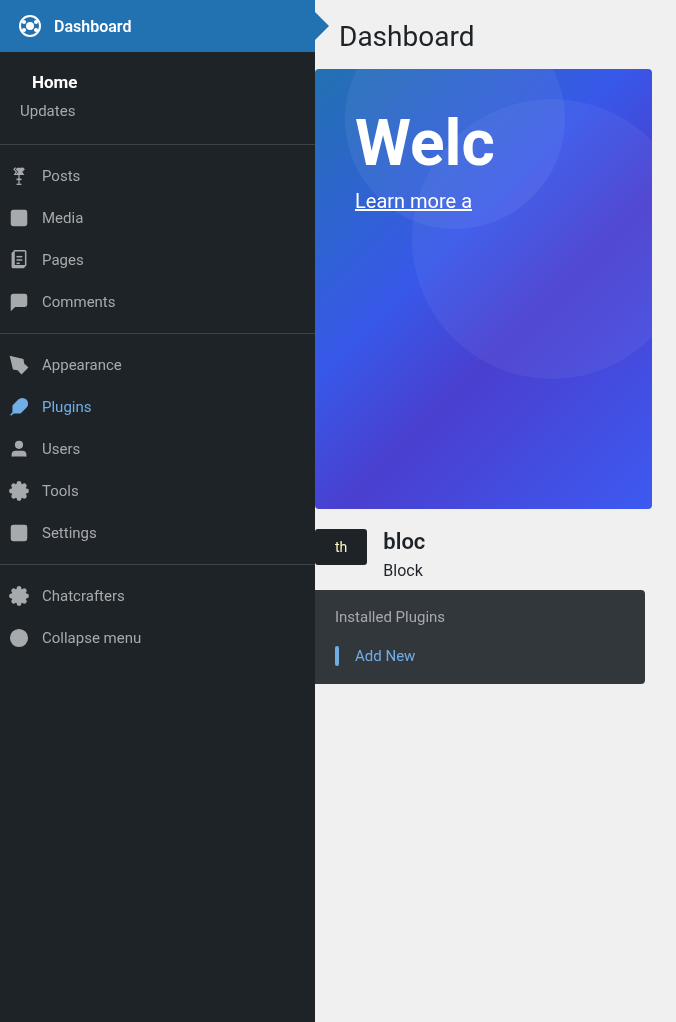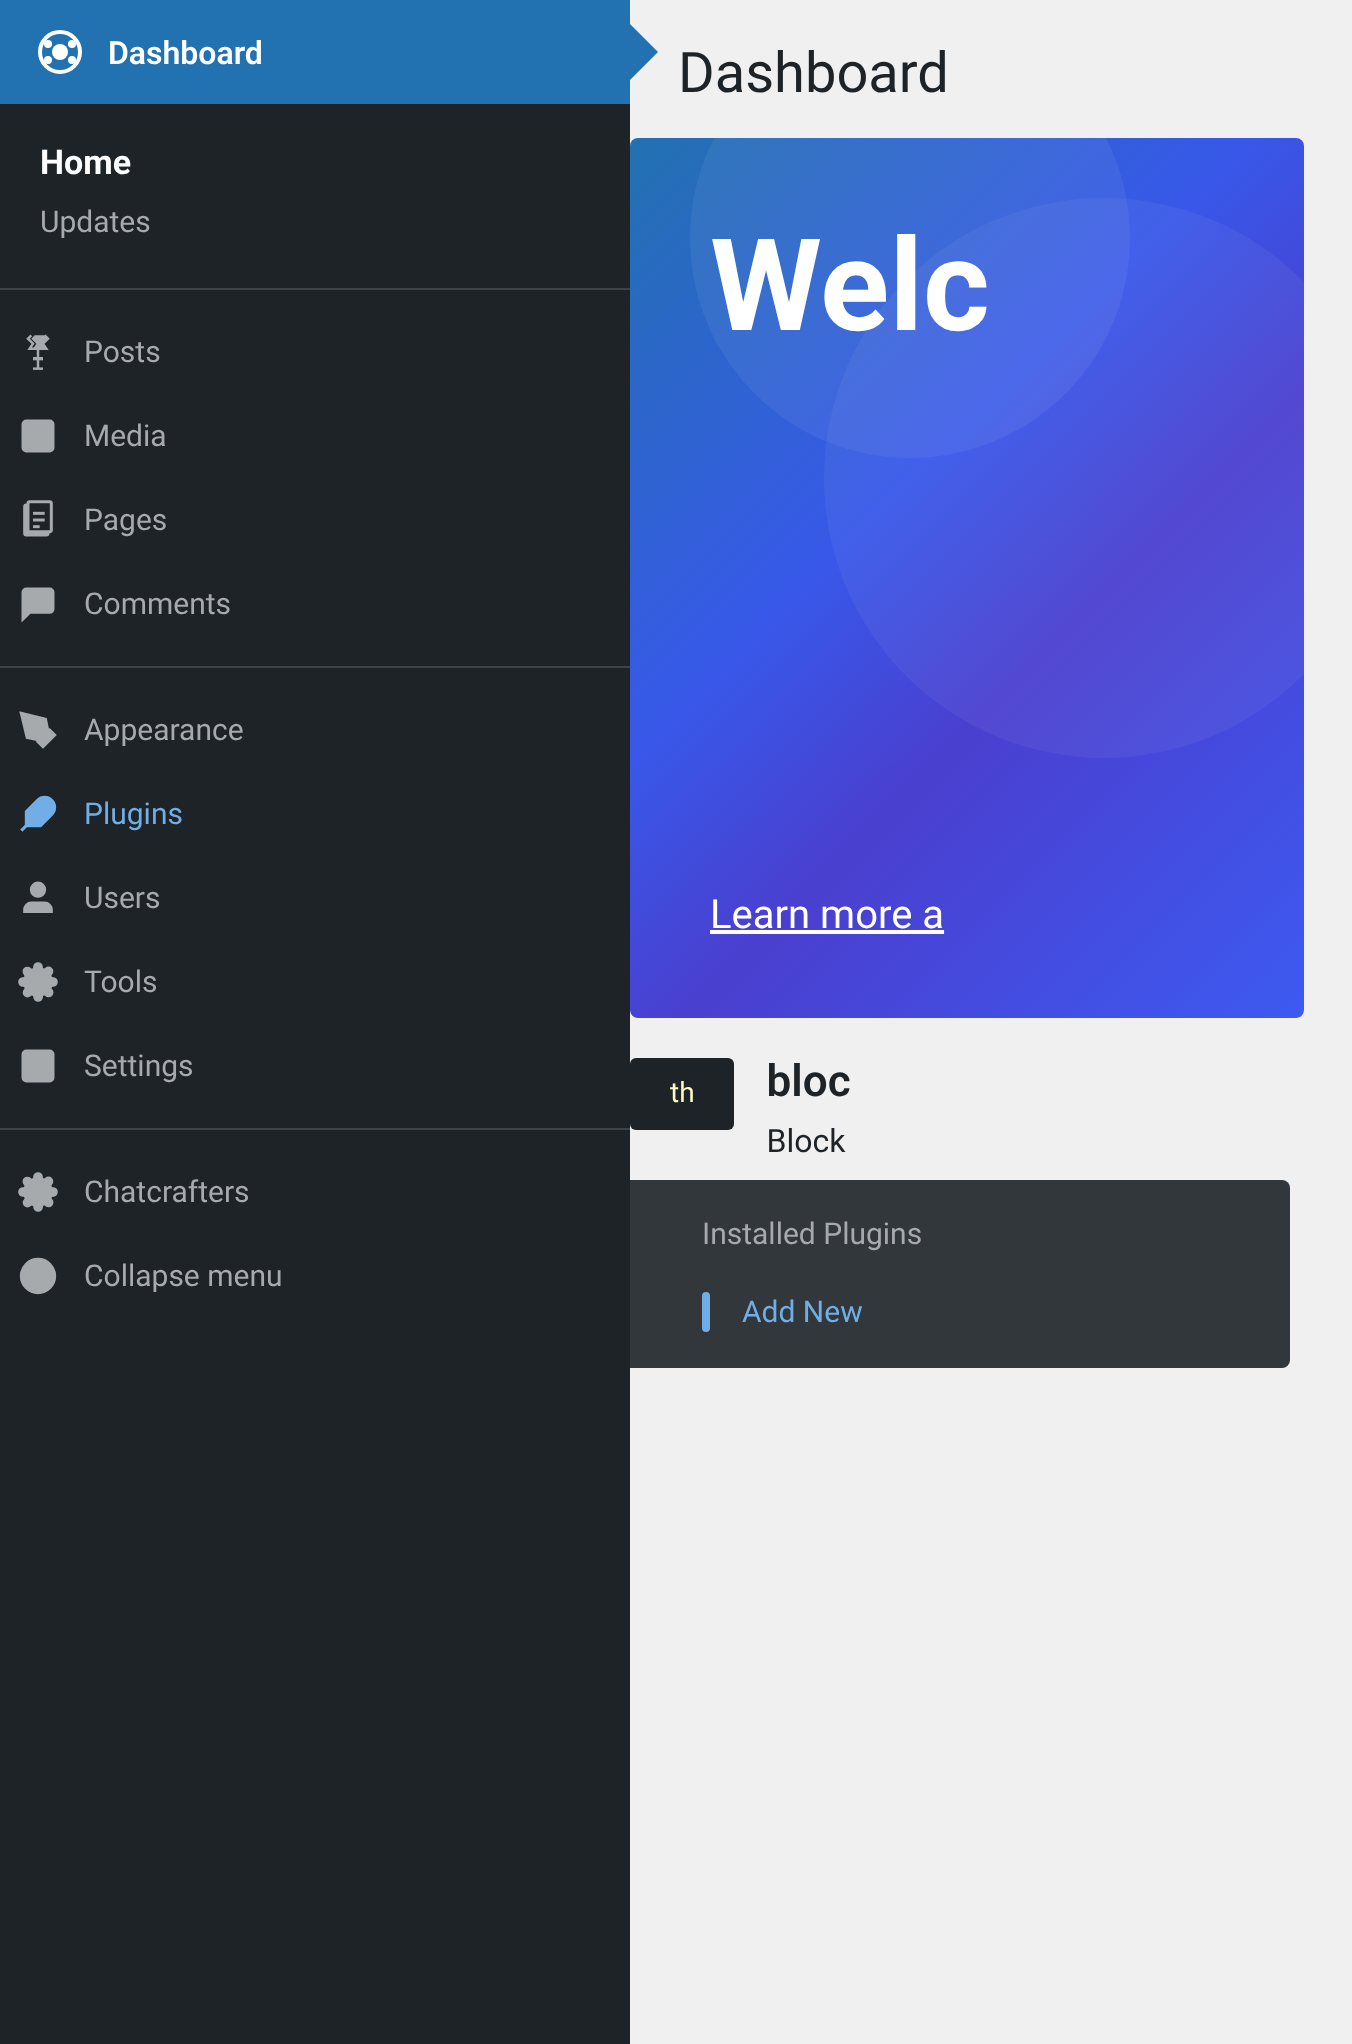--- a/index.html
+++ b/index.html
@@ -67,21 +67,21 @@
     }
 
     .home-section {
       padding: 16px 0 8px 0;
     }
 
     .home-label {
       color: white;
       font-size: 17px;
       font-weight: 700;
-      padding: 4px 20px 4px 20px;
+      padding: 4px 20px 4px 32px;
       display: block;
     }
 
     .updates-label {
       color: #a7aaad;
       font-size: 15px;
       padding: 6px 20px;
       display: block;
       cursor: pointer;
     }
@@ -125,21 +125,21 @@
 
     
     .plugins-submenu {
       position: absolute;
       left: 315px;
       top: 590px;
       background: #32373c;
       border-radius: 0 4px 4px 0;
       width: 330px;
       z-index: 100;
-      padding: 8px 16px;
+      padding: 8px 0;
     }
 
     .submenu-item {
       padding: 10px 20px;
       color: #a7aaad;
       font-size: 15px;
       cursor: pointer;
     }
 
     .submenu-item.highlighted {
@@ -177,21 +177,21 @@
 
     
     .welcome-banner {
       margin: 0 24px 20px 0;
       background: linear-gradient(135deg, #2271b1 0%, #3858e9 40%, #4a3fcf 60%, #3d5af1 100%);
       border-radius: 4px;
       height: 440px;
       display: flex;
       flex-direction: column;
       align-items: flex-start;
-      justify-content: space-between;
+      justify-content: flex-start;
       padding: 40px 40px;
       overflow: hidden;
       position: relative;
     }
 
     .welcome-banner::before {
       content: '';
       position: absolute;
       top: -60px;
       left: 30px;

